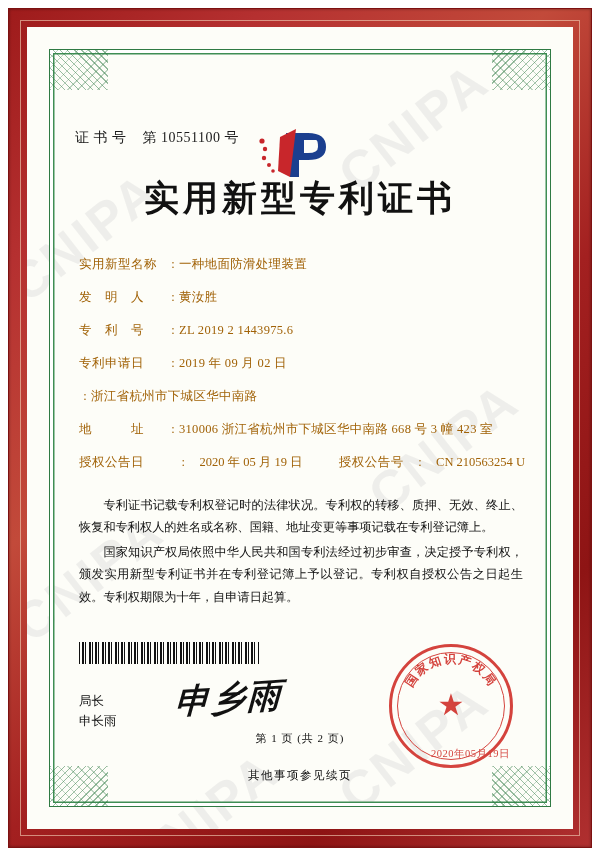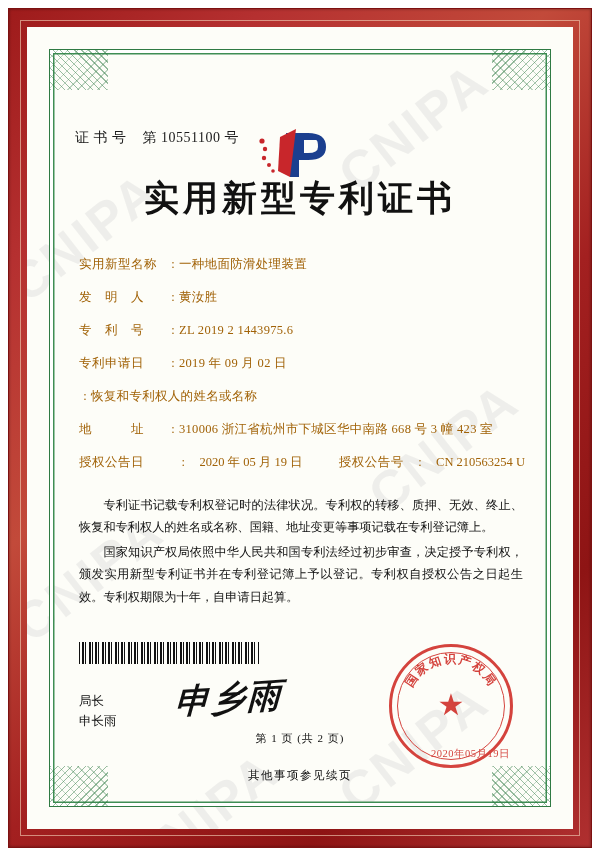--- a/index.html
+++ b/index.html
@@ -337,21 +337,21 @@
           <span class="colon">:</span>
           <span class="val">ZL 2019 2 1443975.6</span>
         </div>
         <div class="row">
           <span class="lbl">专利申请日</span>
           <span class="colon">:</span>
           <span class="val">2019 年 09 月 02 日</span>
         </div>
         <div class="row">
           <span class="colon">:</span>
-          <span class="val">恢复和专利权人的姓名或名称</span>
+          <span class="val">浙江省杭州市下城区华中南路</span>
         </div>
         <div class="row">
           <span class="lbl">地　　　址</span>
           <span class="colon">:</span>
           <span class="val">310006 浙江省杭州市下城区华中南路 668 号 3 幢 423 室</span>
         </div>
         <div class="row">
           <span class="lbl">授权公告日</span>
           <span class="colon">:</span>
           <span>2020 年 05 月 19 日</span>

